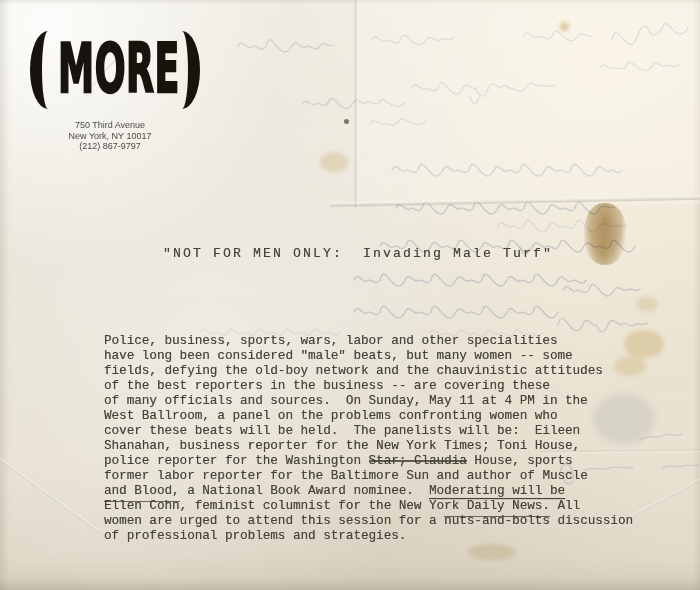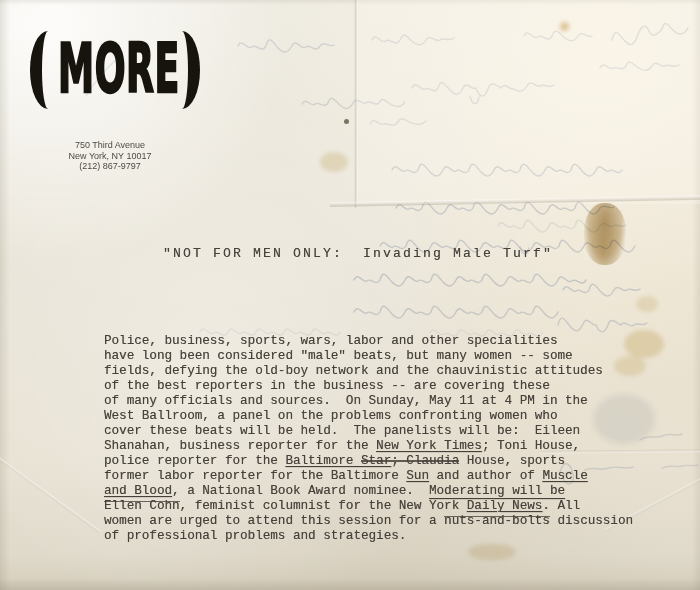--- a/index.html
+++ b/index.html
@@ -59,28 +59,28 @@
   .handwriting{position:absolute;left:0;top:0;pointer-events:none;}
   .handwriting path{fill:none;stroke:var(--hand);stroke-width:1.4;stroke-linecap:round;}
   
   .logo{position:absolute;left:30px;top:30px;height:80px;display:flex;align-items:center;color:var(--logo-ink);}
   .bracket{width:24px;height:78px;border-left:12px solid var(--logo-ink);border-radius:50%;}
   .bracket.right{border-left:none;border-right:12px solid var(--logo-ink);margin-left:-12px;}
   .logo-text{font-family:"DejaVu Sans",sans-serif;font-weight:bold;font-size:66px;line-height:66px;
     letter-spacing:1px;transform:scaleX(0.55) scaleY(1.02);transform-origin:0 50%;
     -webkit-text-stroke:2.5px var(--logo-ink);margin-left:-8px;width:118px;}
   .address{position:absolute;left:40px;top:120px;width:140px;text-align:center;
-    font-family:"Liberation Sans",sans-serif;font-size:9px;line-height:10.5px;color:#4c4a46;margin-top:20px;}
+    font-family:"Liberation Sans",sans-serif;font-size:9px;line-height:10.5px;color:#4c4a46;}
   
   .doc-title{position:absolute;left:163px;top:246px;font-family:"Liberation Mono","DejaVu Sans Mono",monospace;
     font-size:13px;letter-spacing:2.2px;color:#47433c;white-space:pre;text-shadow:0.3px 0.3px 0.3px rgba(70,65,58,0.55);}
   .body-text{position:absolute;left:64px;top:334px;font-family:"Liberation Mono","DejaVu Sans Mono",monospace;
     font-size:12.6px;line-height:15px;color:var(--ink);text-shadow:0.3px 0.3px 0.3px rgba(69,65,58,0.5);margin-left:40px;}
   .tline{white-space:pre;height:15px;}
-  .seg-u{text-decoration:underline;text-underline-offset:2px;text-decoration-thickness:1.2px;}
+  .seg-u{text-underline-offset:2px;text-decoration-thickness:1.2px;}
   .seg-ul{text-decoration:underline;text-underline-offset:3.5px;text-decoration-thickness:1.2px;}
   .seg-m{position:relative;}
   .seg-m::after{content:"";position:absolute;left:0;right:0;top:46%;height:1.3px;background:rgba(72,67,60,0.85);}
   .seg-t{position:relative;}
   .seg-t::after{content:"";position:absolute;left:0;right:0;top:1.5px;height:1.3px;background:rgba(72,67,60,0.8);}
   .z-text{z-index:3;} .z-hand{z-index:1;} .z-stain{z-index:4;} .z-fold{z-index:2;}
 </style>
 </head>
 <body>
 
@@ -139,21 +139,21 @@
   <div class="doc-title z-text">"NOT FOR MEN ONLY:  Invading Male Turf"</div>
   <div class="body-text z-text" id="body-text">
       <div class="tline"><span>Police, business, sports, wars, labor and other specialities</span></div>
       <div class="tline"><span>have long been considered "male" beats, but many women -- some</span></div>
       <div class="tline"><span>fields, defying the old-boy network and the chauvinistic attitudes</span></div>
       <div class="tline"><span>of the best reporters in the business -- are covering these</span></div>
       <div class="tline"><span>of many officials and sources.  On Sunday, May 11 at 4 PM in the</span></div>
       <div class="tline"><span>West Ballroom, a panel on the problems confronting women who</span></div>
       <div class="tline"><span>cover these beats will be held.  The panelists will be:  Eileen</span></div>
       <div class="tline"><span>Shanahan, business reporter for the </span><span class="seg-u">New York Times</span><span>; Toni House,</span></div>
-      <div class="tline"><span>police reporter for the </span><span class="seg-u">Baltimore </span><span class="seg-u seg-m">Star</span><span class="seg-m">; Claudia</span><span> House, sports</span></div>
+      <div class="tline"><span>police reporter for the </span><span class="seg-u">Washington </span><span class="seg-u seg-m">Star</span><span class="seg-m">; Claudia</span><span> House, sports</span></div>
       <div class="tline"><span>former labor reporter for the Baltimore </span><span class="seg-u">Sun</span><span> and author of </span><span class="seg-u">Muscle</span></div>
       <div class="tline"><span class="seg-u">and Blood</span><span>, a National Book Award nominee.  </span><span class="seg-ul">Moderating will be</span></div>
       <div class="tline"><span class="seg-t">Ellen Cohn</span><span>, feminist columnist for the New York </span><span class="seg-u">Daily News</span><span>. All</span></div>
       <div class="tline"><span>women are urged to attend this session for a </span><span class="seg-t">nuts-and-bolts</span><span> discussion</span></div>
       <div class="tline"><span>of professional problems and strategies.</span></div>
     </div>
 
   <div class="stain stain-main z-stain"></div>
   <div class="stain stain-dot1 z-stain"></div>
   <div class="stain stain-speck z-stain"></div>

